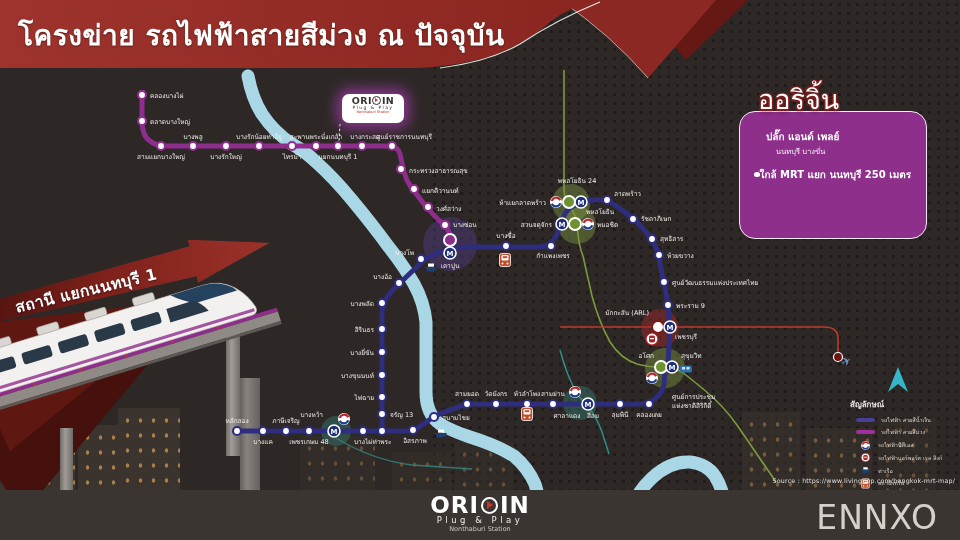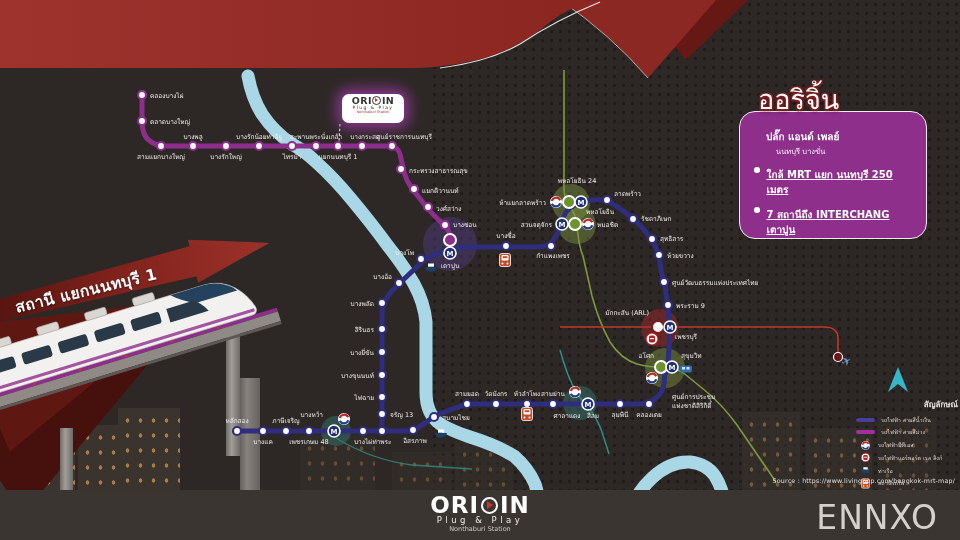--- a/index.html
+++ b/index.html
@@ -52,25 +52,25 @@
   .gmark.big{width:13px;height:13px;border:2.4px solid #fff;vertical-align:-1px;margin:0 2px;}
   .gmark.big::after{left:3.6px;top:2.2px;border-left:6px solid #D42E28;
          border-top:4px solid transparent;border-bottom:4px solid transparent;}
   
   .promo-title{position:absolute;left:758px;top:78px;z-index:8;font-size:27px;font-weight:normal;color:#fff;
        text-shadow:-1.5px -1.5px 0 #7A1D1D,1.5px -1.5px 0 #7A1D1D,-1.5px 1.5px 0 #7A1D1D,1.5px 1.5px 0 #7A1D1D,0 3px 4px rgba(0,0,0,.45);}
   .promo{position:absolute;left:739px;top:111px;width:188px;height:128px;z-index:7;box-sizing:border-box;
          background:#8E2F8C;border:1.5px solid #F2EAF2;border-radius:16px;padding:7px 8px 13px 14px;}
   .promo .sub1{font-size:10px;font-weight:bold;margin:10px 0 0 12px;}
   .promo .sub2{font-size:7.5px;margin:1px 0 0 22px;opacity:.95;}
-  .bullet{display:flex;gap:7px;margin-top:10px;font-size:10px;font-weight:bold;text-decoration:underline;}
+  .bullet{display:flex;align-items:center;margin-top:10px;font-size:10px;font-weight:bold;}
   .bdot{width:5.5px;height:5.5px;border-radius:50%;background:#fff;flex:0 0 auto;}
   
   .legend{position:absolute;left:850px;top:398px;width:108px;z-index:8;}
-  .lg-title{font-size:8px;font-weight:bold;text-align:right;margin-bottom:4px;color:#E9E5E1;}
+  .lg-title{font-size:8px;font-weight:bold;text-align:left;margin-bottom:4px;color:#E9E5E1;}
   .lg-row{display:flex;align-items:center;gap:6px;margin-top:3.8px;height:9px;}
   .lg-bar{width:19px;height:4px;border-radius:2px;flex:0 0 auto;margin-left:6px;}
   .lg-ic{width:13px;height:13px;flex:0 0 auto;margin-left:9px;}
   .lg-label{font-size:5.5px;color:#DDD8D3;white-space:nowrap;}
   .compass{position:absolute;left:880px;top:364px;z-index:8;}
   .source{position:absolute;right:5px;top:477px;z-index:8;font-size:6.3px;color:#E4E0DC;letter-spacing:.2px;}
   
   .footer{position:absolute;left:0;top:490px;width:960px;height:50px;background:#3B3531;z-index:9;}
   .flogo{position:absolute;left:0;right:0;top:4px;text-align:center;}
   .flogo .brand{font-size:23px;font-weight:bold;letter-spacing:1px;color:#fff;line-height:22px;}
@@ -343,39 +343,36 @@
         <stop offset="0" stop-color="#9E332D"></stop>
           <stop offset="1" stop-color="#8A2520"></stop>
       </linearGradient>
     </defs>
     <path d="M628,0 Q662,30 686,60 L748,0 Z" fill="#661815"></path>
     <path d="M560,0 Q610,34 648,78 L716,0 Z" fill="#8C2823"></path>
     <path d="M560,0 Q610,34 648,78" stroke="#fff" stroke-width="1" fill="none" opacity=".6"></path>
     <path d="M0,0 L600,0 Q570,6 550,22 Q528,42 492,56 Q458,66 418,68 L0,68 Z" fill="url(#hdrGrad)"></path>
     <path d="M600,2 Q556,20 520,44 Q488,62 440,68" stroke="#fff" stroke-width="1.2" fill="none" opacity=".85"></path>
   </svg>
+  <div class="hdr-title">โครงข่าย รถไฟฟ้าสายสีม่วง ณ ปัจจุบัน</div>
 
   <div class="maplogo">
     <div class="brand"><span>ORI</span><span class="gmark"></span><span>IN</span></div>
     <div class="l2">Plug &amp; Play</div>
     <div class="l3">Nonthaburi Station</div>
   </div>
 
   <div class="promo-title">ออริจิ้น</div>
   <div class="promo">
     <div class="sub1">ปลั๊ก แอนด์ เพลย์</div>
     <div class="sub2">นนทบุรี บางขั่น</div>
     <div id="bullets">
         <div class="bullet">
           <span class="bdot"></span>
           <span>ใกล้ MRT แยก นนทบุรี 250 เมตร</span>
-        </div>
-        <div class="bullet">
-          <span class="bdot"></span>
-          <span>7 สถานีถึง INTERCHANG เตาปูน</span>
         </div>
       </div>
   </div>
 
   <svg class="compass" width="36" height="34" viewBox="0 0 36 34">
     <path d="M18,3 L28,28 L18,20 L8,28 Z" fill="#35B6C9"></path>
   </svg>
   <div class="legend">
     <div class="lg-title">สัญลักษณ์</div>
     <div id="legend-rows">

